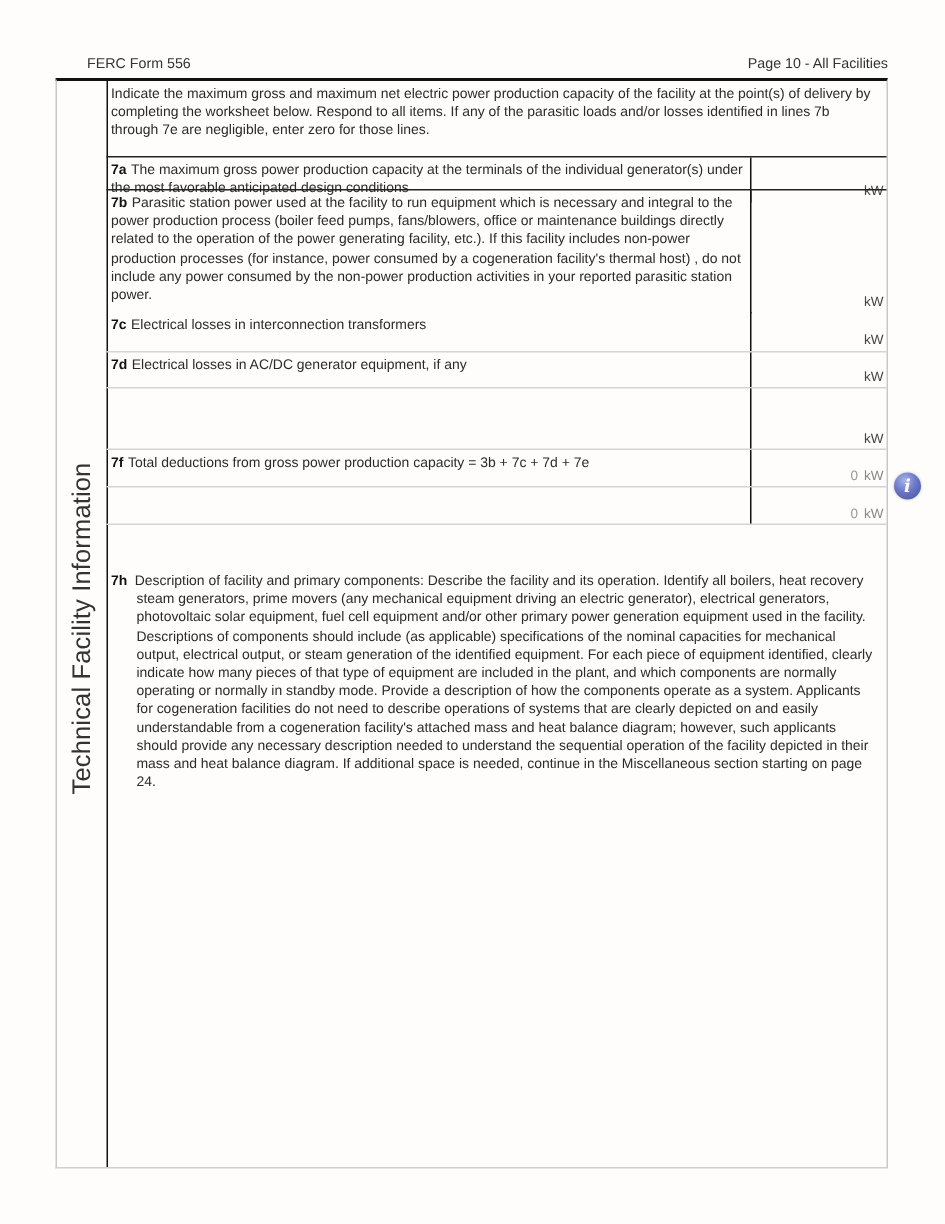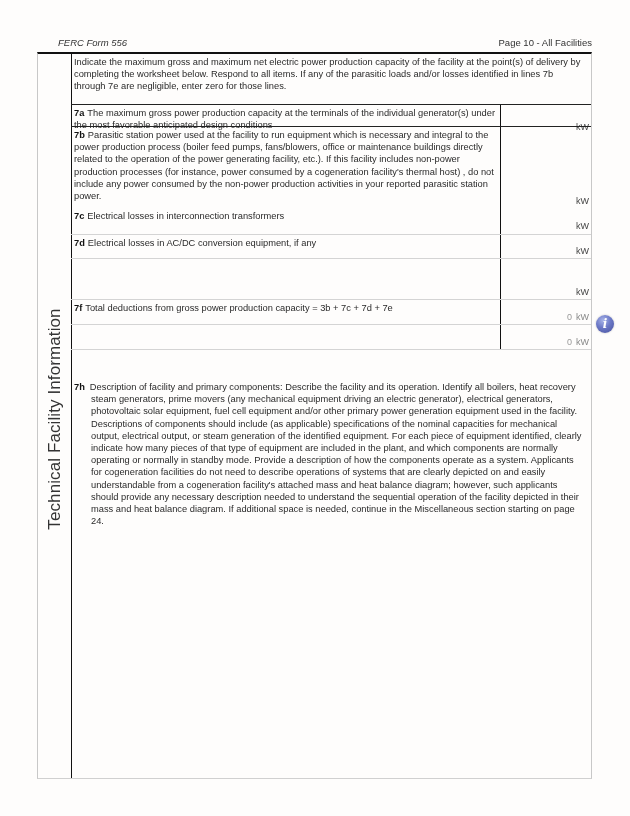--- a/index.html
+++ b/index.html
@@ -17,21 +17,21 @@
     }
     .page-header {
       position: absolute;
       top: 37px;
       left: 58px;
       right: 38px;
       height: 14px;
       font-size: 9.5px;
       color: #333;
     }
-    .page-header .form-name { position: absolute; left: 0; top: 0; font-style: italic; }
+    .page-header .form-name { position: absolute; left: 0; top: 0; }
     .page-header .page-label { position: absolute; right: 0; top: 0; }
 
     .frame {
       position: absolute;
       top: 52px;
       left: 37px;
       width: 555px;
       height: 727px;
       border-left: 1px solid #c8c8c8;
       border-right: 1px solid #c8c8c8;
@@ -167,21 +167,21 @@
     </div>
 
     <div class="row" style="top:154px; height:26px;">
       <div class="q"><b>7c</b><span>Electrical losses in interconnection transformers</span></div>
       <div class="valcell">
         <span class="unit"><span class="val"></span><span>kW</span></span>
       </div>
     </div>
 
     <div class="row line-light" style="top:180px; height:24px;">
-      <div class="q"><b>7d</b><span>Electrical losses in AC/DC conversion equipment, if any</span></div>
+      <div class="q"><b>7d</b><span>Electrical losses in AC/DC generator equipment, if any</span></div>
       <div class="valcell">
         <span class="unit"><span class="val"></span><span>kW</span></span>
       </div>
     </div>
 
     <div class="row line-light" style="top:204px; height:41px;">
       <div class="valcell">
         <span class="unit"><span class="val"></span><span>kW</span></span>
       </div>
     </div>

